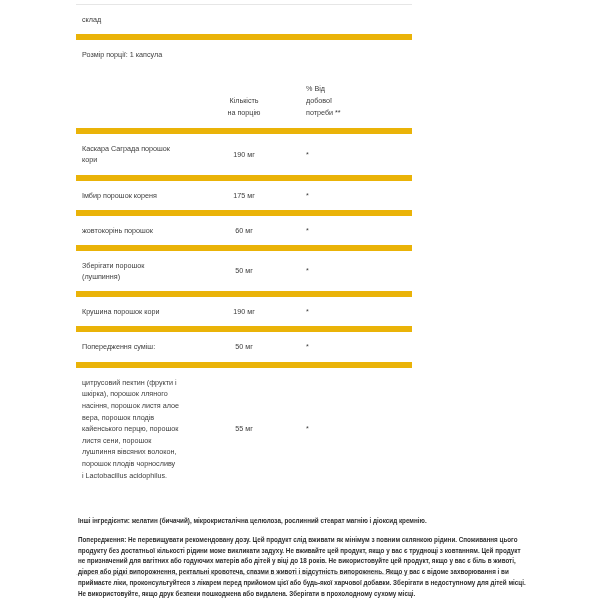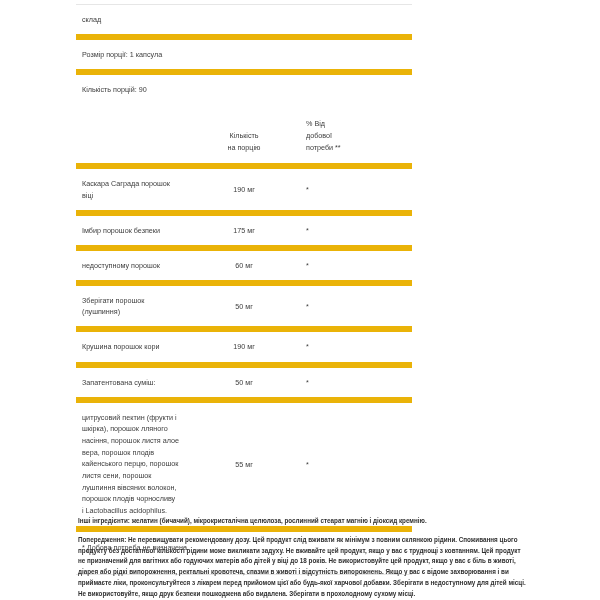--- a/index.html
+++ b/index.html
@@ -111,83 +111,77 @@
     <tbody>
 
       <tr class="first-row">
         <td class="c-name" colspan="3">склад</td>
       </tr>
 
       <tr>
         <td class="c-name" colspan="3">Розмір порції: 1 капсула</td>
       </tr>
 
-      <tr>
-        <td class="c-name" colspan="3">Кількість порцій: 90</td>
-      </tr>
 
       <tr class="head-row">
         <td class="c-name"></td>
         <td class="c-amt">
           <span class="head-label blend-text">Кількість
 на порцію</span>
         </td>
         <td class="c-dv">
           <span class="head-label blend-text">% Від
 добової
 потреби **</span>
         </td>
       </tr>
 
       <tr>
-        <td class="c-name">Каскара Саграда порошок віці</td>
+        <td class="c-name">Каскара Саграда порошок кори</td>
         <td class="c-amt">190 мг</td>
         <td class="c-dv">*</td>
       </tr>
       <tr>
-        <td class="c-name">Імбир порошок безпеки</td>
+        <td class="c-name">Імбир порошок кореня</td>
         <td class="c-amt">175 мг</td>
         <td class="c-dv">*</td>
       </tr>
       <tr>
-        <td class="c-name">недоступному порошок</td>
+        <td class="c-name">жовтокорінь порошок</td>
         <td class="c-amt">60 мг</td>
         <td class="c-dv">*</td>
       </tr>
       <tr>
         <td class="c-name">Зберігати порошок (лушпиння)</td>
         <td class="c-amt">50 мг</td>
         <td class="c-dv">*</td>
       </tr>
       <tr>
         <td class="c-name">Крушина порошок кори</td>
         <td class="c-amt">190 мг</td>
         <td class="c-dv">*</td>
       </tr>
       <tr>
-        <td class="c-name">Запатентована суміш:</td>
+        <td class="c-name">Попередження суміш:</td>
         <td class="c-amt">50 мг</td>
         <td class="c-dv">*</td>
       </tr>
 
       <tr class="blend-row">
         <td class="c-name">
           <span class="blend-text">цитрусовий пектин (фрукти і шкірка), порошок лляного
 насіння, порошок листя алое вера, порошок плодів
 кайенського перцю, порошок листя сени, порошок
 лушпиння вівсяних волокон, порошок плодів чорносливу
 і Lactobacillus acidophilus.</span>
         </td>
         <td class="c-amt">55 мг</td>
         <td class="c-dv">*</td>
       </tr>
 
-      <tr class="footnote-row">
-        <td class="c-name" colspan="3">* Добова потреба не визначена.</td>
-      </tr>
 
     </tbody>
   </table>
 
   <div class="bottom-rule" id="bottomRule" style="top: 574px;"></div>
 
   <div class="notes">
     <p class="note-para">Інші інгредієнти: желатин (бичачий), мікрокристалічна целюлоза, рослинний стеарат магнію і діоксид кремнію.</p>
     <p class="note-para last">Попередження: Не перевищувати рекомендовану дозу. Цей продукт слід вживати як мінімум з повним склянкою рідини. Споживання цього продукту без достатньої кількості рідини може викликати задуху. Не вживайте цей продукт, якщо у вас є труднощі з ковтанням. Цей продукт не призначений для вагітних або годуючих матерів або дітей у віці до 18 років. Не використовуйте цей продукт, якщо у вас є біль в животі, діарея або рідкі випорожнення, ректальні кровотеча, спазми в животі і відсутність випорожнень. Якщо у вас є відоме захворювання і ви приймаєте ліки, проконсультуйтеся з лікарем перед прийомом цієї або будь-якої харчової добавки. Зберігати в недоступному для дітей місці. Не використовуйте, якщо друк безпеки пошкоджена або видалена. Зберігати в прохолодному сухому місці.</p>
   </div>

